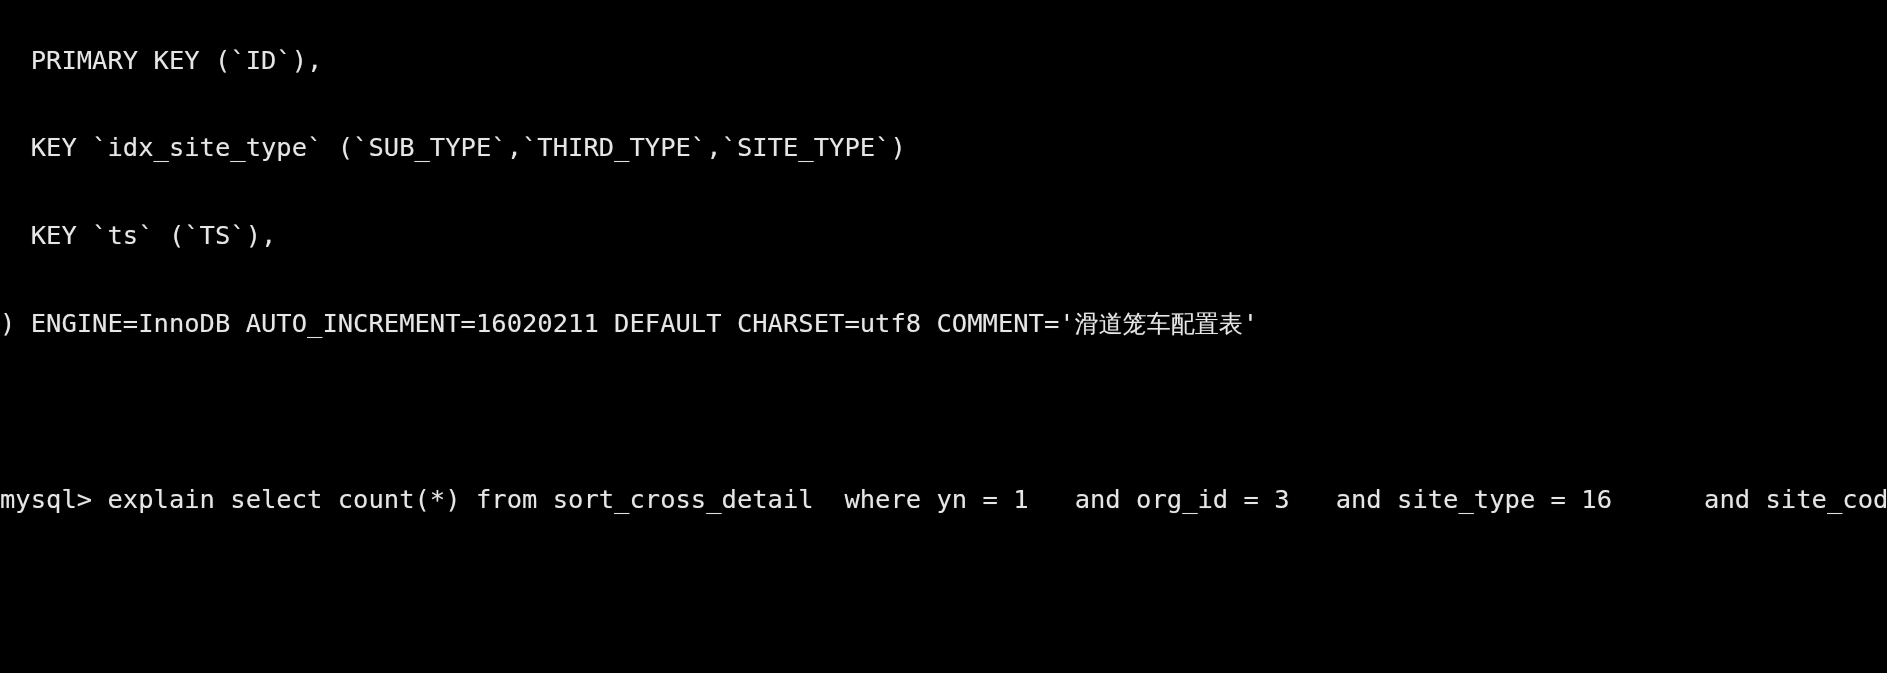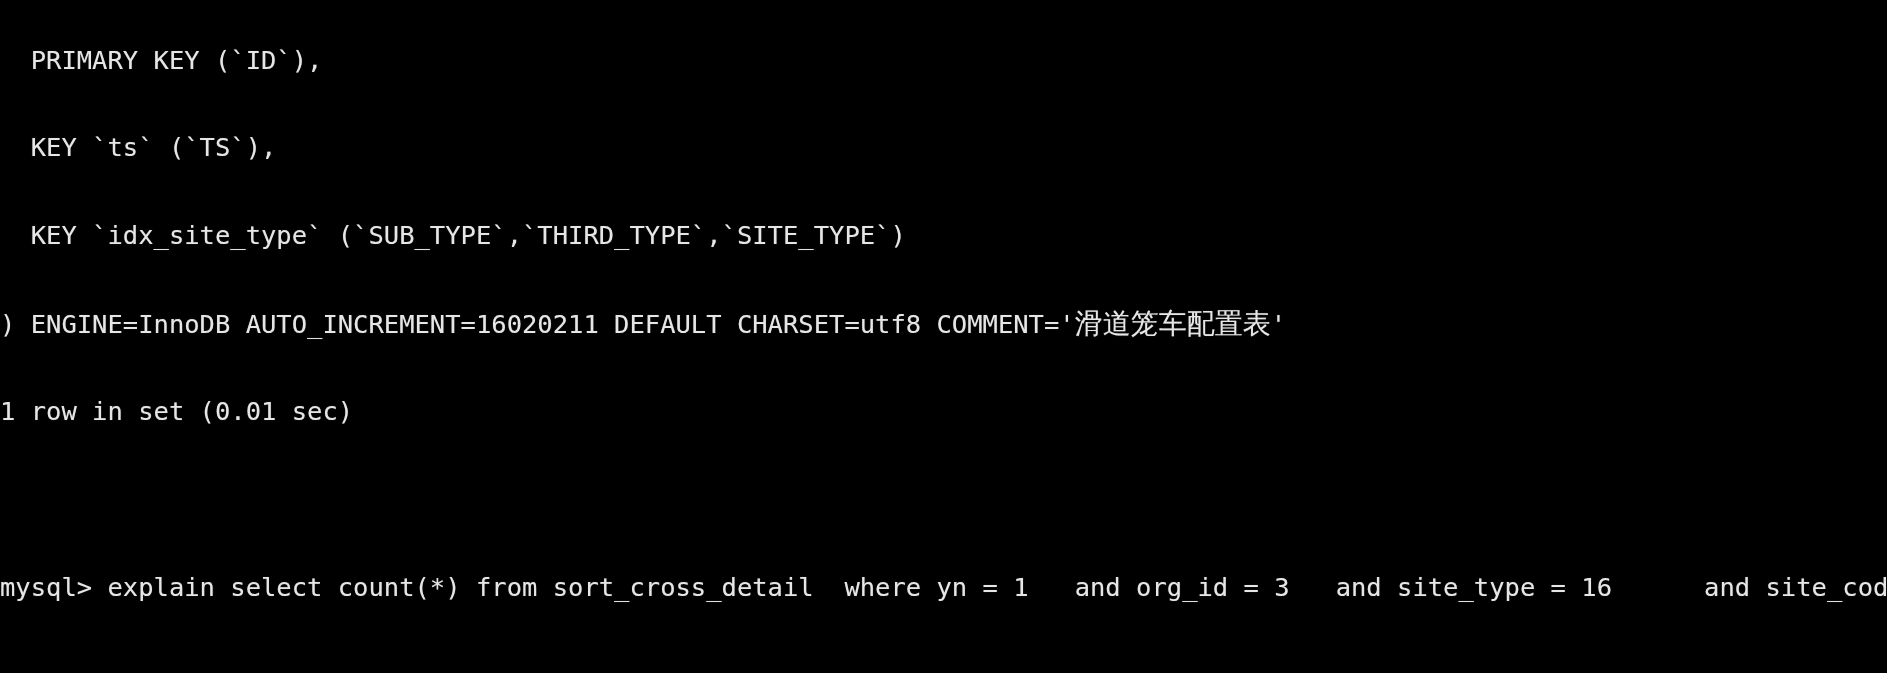--- a/index.html
+++ b/index.html
@@ -40,33 +40,32 @@
     white-space: pre;
     height: 29.3px;
     color: #e6e6e6;
     font-size: 25.5px;
     line-height: 29.3px;
     text-shadow: 0 0 1px rgba(230,230,230,0.35);
   }
   .line.blank { color: transparent; }
   .cjk {
     font-family: "DejaVu Sans", "Liberation Sans", sans-serif;
-    font-size: 28px;
+    font-size: 24px;
   }
 </style>
 </head>
 <body>
 
 <div id="terminal" style="background: rgb(0, 0, 0);">
   <div id="screen">
     <span class="line">  PRIMARY KEY (`ID`),</span>
+    <span class="line">  KEY `idx_site_type` (`SUB_TYPE`,`THIRD_TYPE`,`SITE_TYPE`)</span>
     <span class="line">  KEY `ts` (`TS`),</span>
-    <span class="line">  KEY `idx_site_type` (`SUB_TYPE`,`THIRD_TYPE`,`SITE_TYPE`)</span>
     <span class="line">) ENGINE=InnoDB AUTO_INCREMENT=16020211 DEFAULT CHARSET=utf8 COMMENT='<span class="cjk">滑道笼车配置表</span>'</span>
-    <span class="line">1 row in set (0.01 sec)</span>
     <span class="line blank"></span>
     <span class="line">mysql&gt; explain select count(*) from sort_cross_detail  where yn = 1   and org_id = 3   and site_type = 16      and site_code = '12167</span>
     
     
     
     
     
     
     
     

